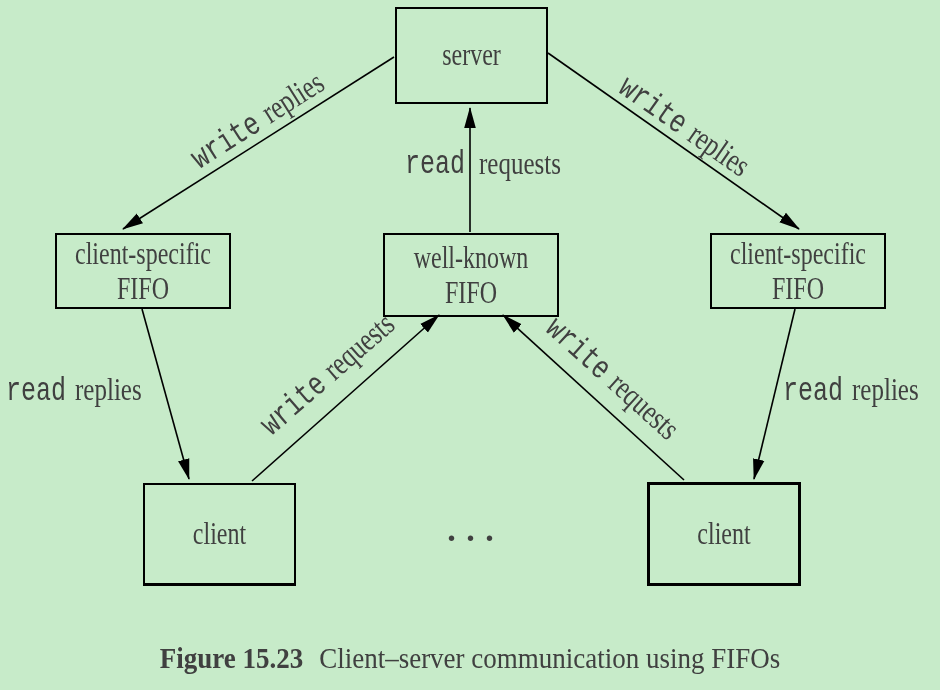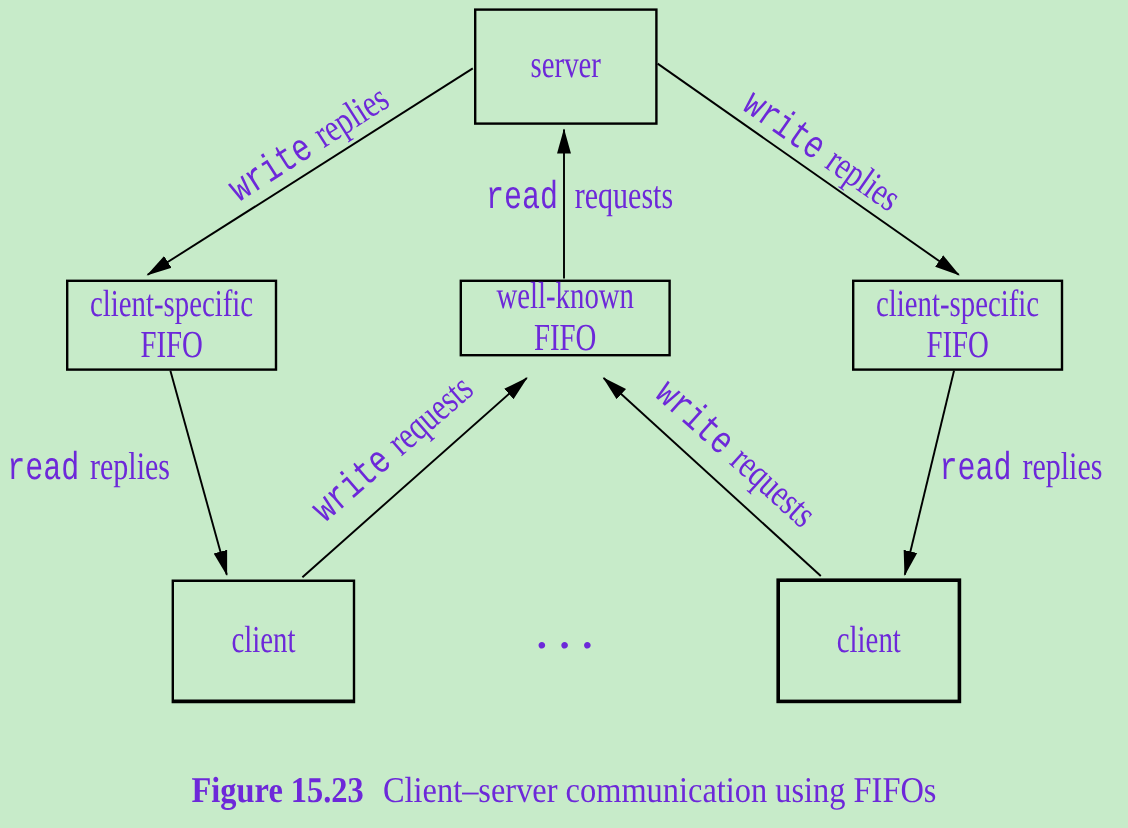--- a/index.html
+++ b/index.html
@@ -1,21 +1,21 @@
 <!DOCTYPE html>
 <html><head>
 <meta charset="utf-8">
 <style>
   html,body { margin:0; padding:0; }
   .stage {
     position:relative;
     width:940px; height:690px;
     overflow:hidden;
     font-family:"Liberation Serif","DejaVu Serif",serif;
-    color:#6d28d9;
+    color:#404040;
   }
   svg.arrows { position:absolute; left:0; top:0; width:940px; height:690px; }
   .box {
     position:absolute;
     box-sizing:border-box;
     border:2px solid #000;
     display:flex; align-items:center; justify-content:center;
     text-align:center;
     font-size:24px;
     background:transparent;
@@ -76,21 +76,21 @@
 
   <div class="box" style="left:395px; top:7px; width:153px; height:97px;">
     <span class="inner">server</span>
   </div>
 
   <div class="box" style="left:55px; top:233px; width:176px; height:76px;">
     <span class="inner"><span>client-specific</span><br>
     <span>FIFO</span></span>
   </div>
 
-  <div class="box" style="left:383px; top:233px; width:176px; height:64px;">
+  <div class="box" style="left:383px; top:233px; width:176px; height:84px;">
     <span class="inner"><span>well-known</span><br>
     <span>FIFO</span></span>
   </div>
 
   <div class="box" style="left:710px; top:233px; width:176px; height:76px;">
     <span class="inner"><span>client-specific</span><br>
     <span>FIFO</span></span>
   </div>
 
   <div class="box" style="left:143px; top:483px; width:153px; height:103px; border-bottom-width:3px;">

